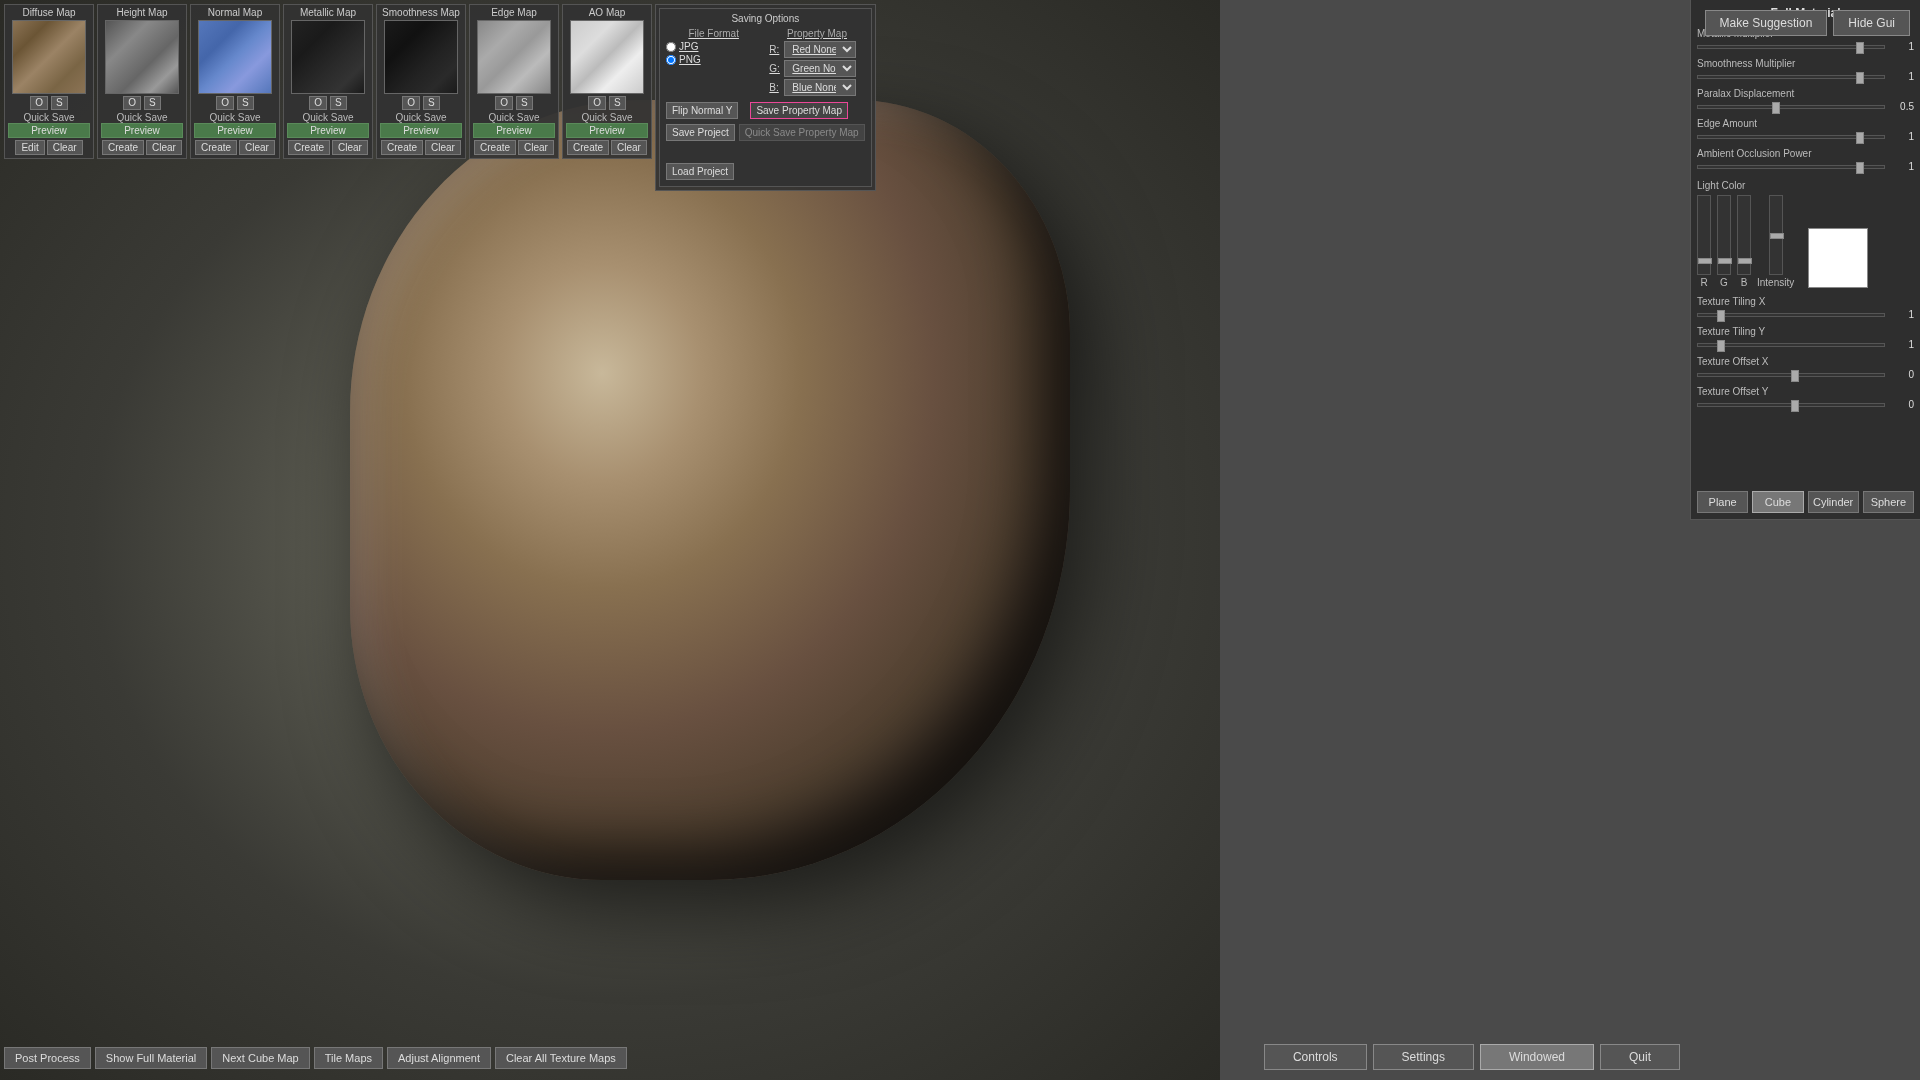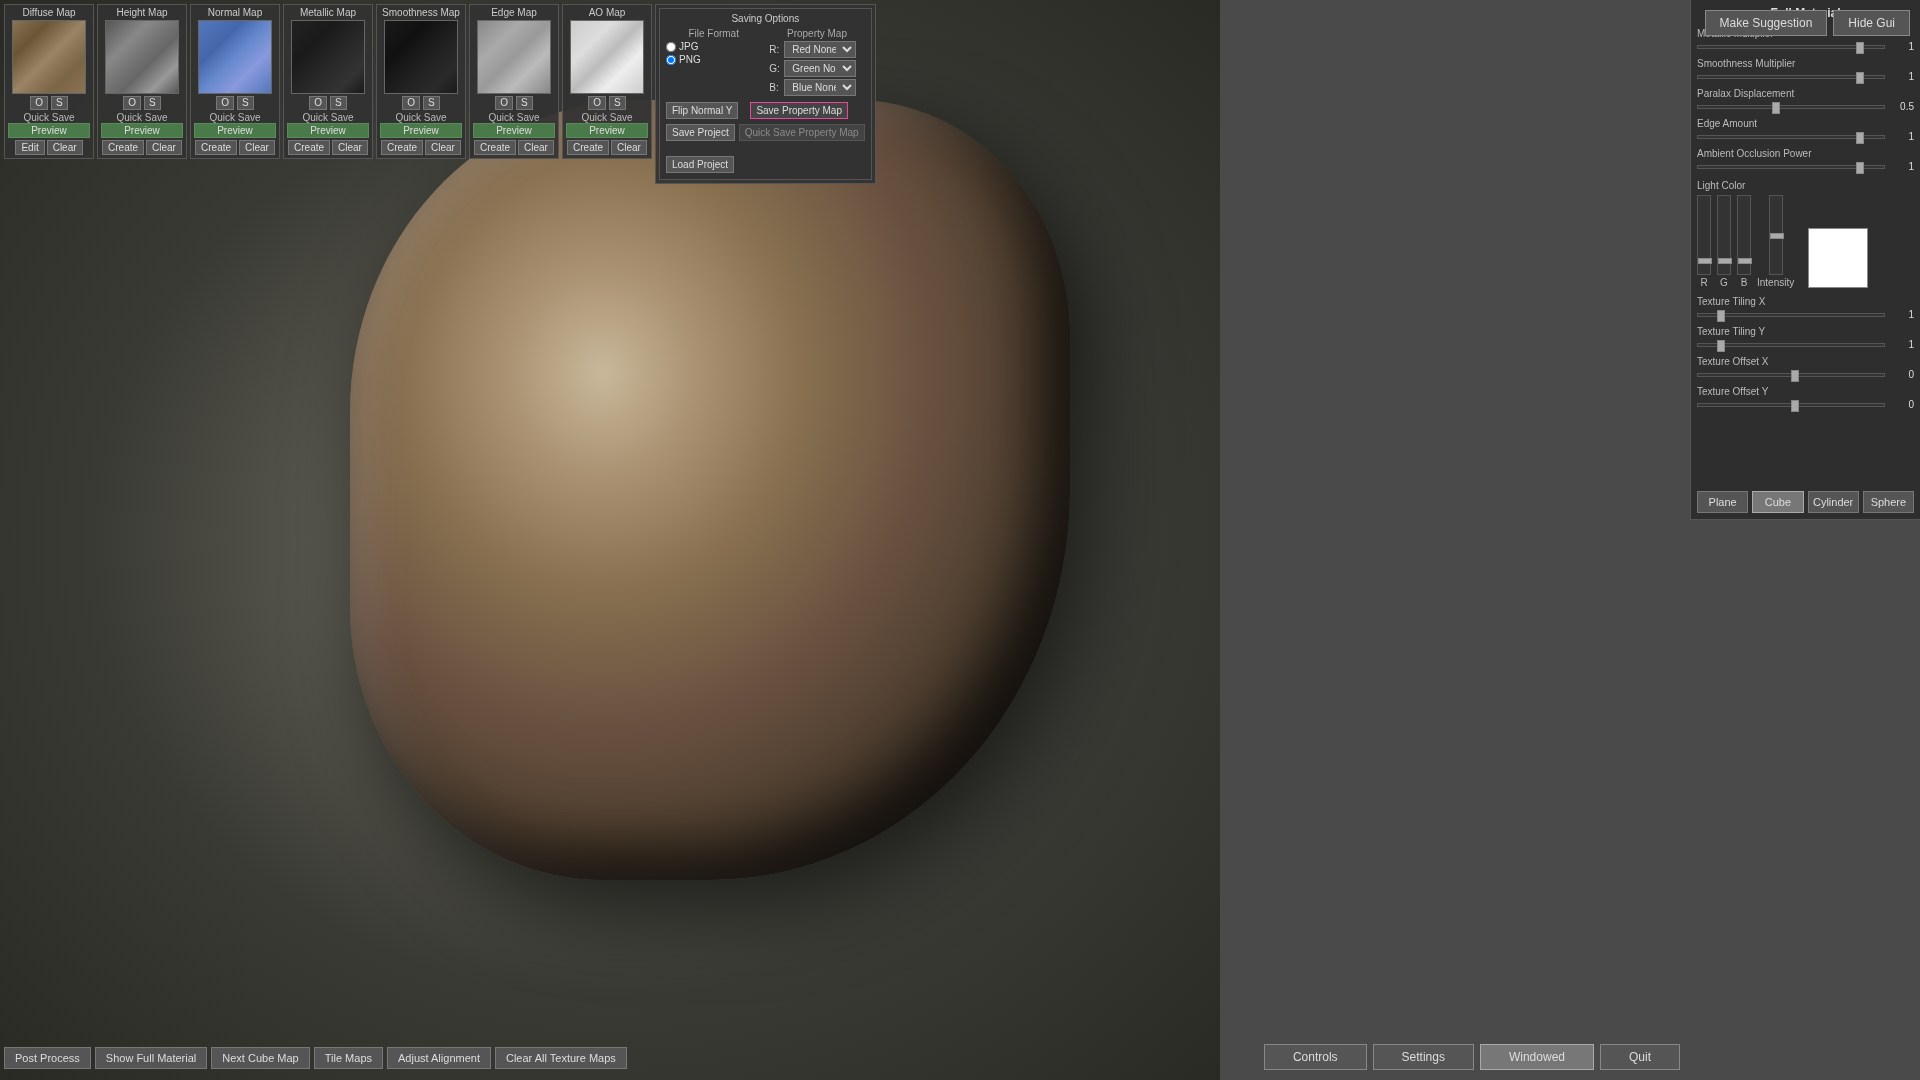--- a/index.html
+++ b/index.html
@@ -568,21 +568,21 @@
     <button class="btn-preview">Preview</button>
     <div class="map-actions-row">
       <button class="btn-small">Create</button>
       <button class="btn-small">Clear</button>
     </div>
   </div>
 
   <div class="saving-area">
     <div class="saving-options-panel">
       <div class="panel-title">Saving Options</div>
-      <div style="display:flex; gap:8px; margin-bottom:4px;">
+      <div style="display:flex; gap:8px; margin-bottom:4px;text-decoration:underline;">
         <div style="flex:1;">
           <div class="saving-col-label">File Format</div>
           <div class="radio-row">
             <input type="radio" name="fileFormat" style="">
             <span>JPG</span>
           </div>
           <div class="radio-row">
             <input type="radio" name="fileFormat" checked="" style="">
             <span>PNG</span>
           </div>
@@ -606,21 +606,21 @@
             <select class="channel-dropdown">
               <option>Blue None</option>
             </select>
           </div>
         </div>
       </div>
       <div style="display:flex; gap:12px; margin-bottom:3px;">
         <button class="btn-saving">Flip Normal Y</button>
         <button class="btn-saving btn-saving-highlight">Save Property Map</button>
       </div>
-      <div style="display:flex; gap:4px; margin-bottom:13px;">
+      <div style="display:flex; gap:4px; margin-bottom:20px;">
         <button class="btn-saving">Save Project</button>
         <button class="btn-saving grayed">Quick Save Property Map</button>
       </div>
       <div style="display:flex; gap:4px;">
         <button class="btn-saving">Load Project</button>
       </div>
     </div>
   </div>
 
 </div>

